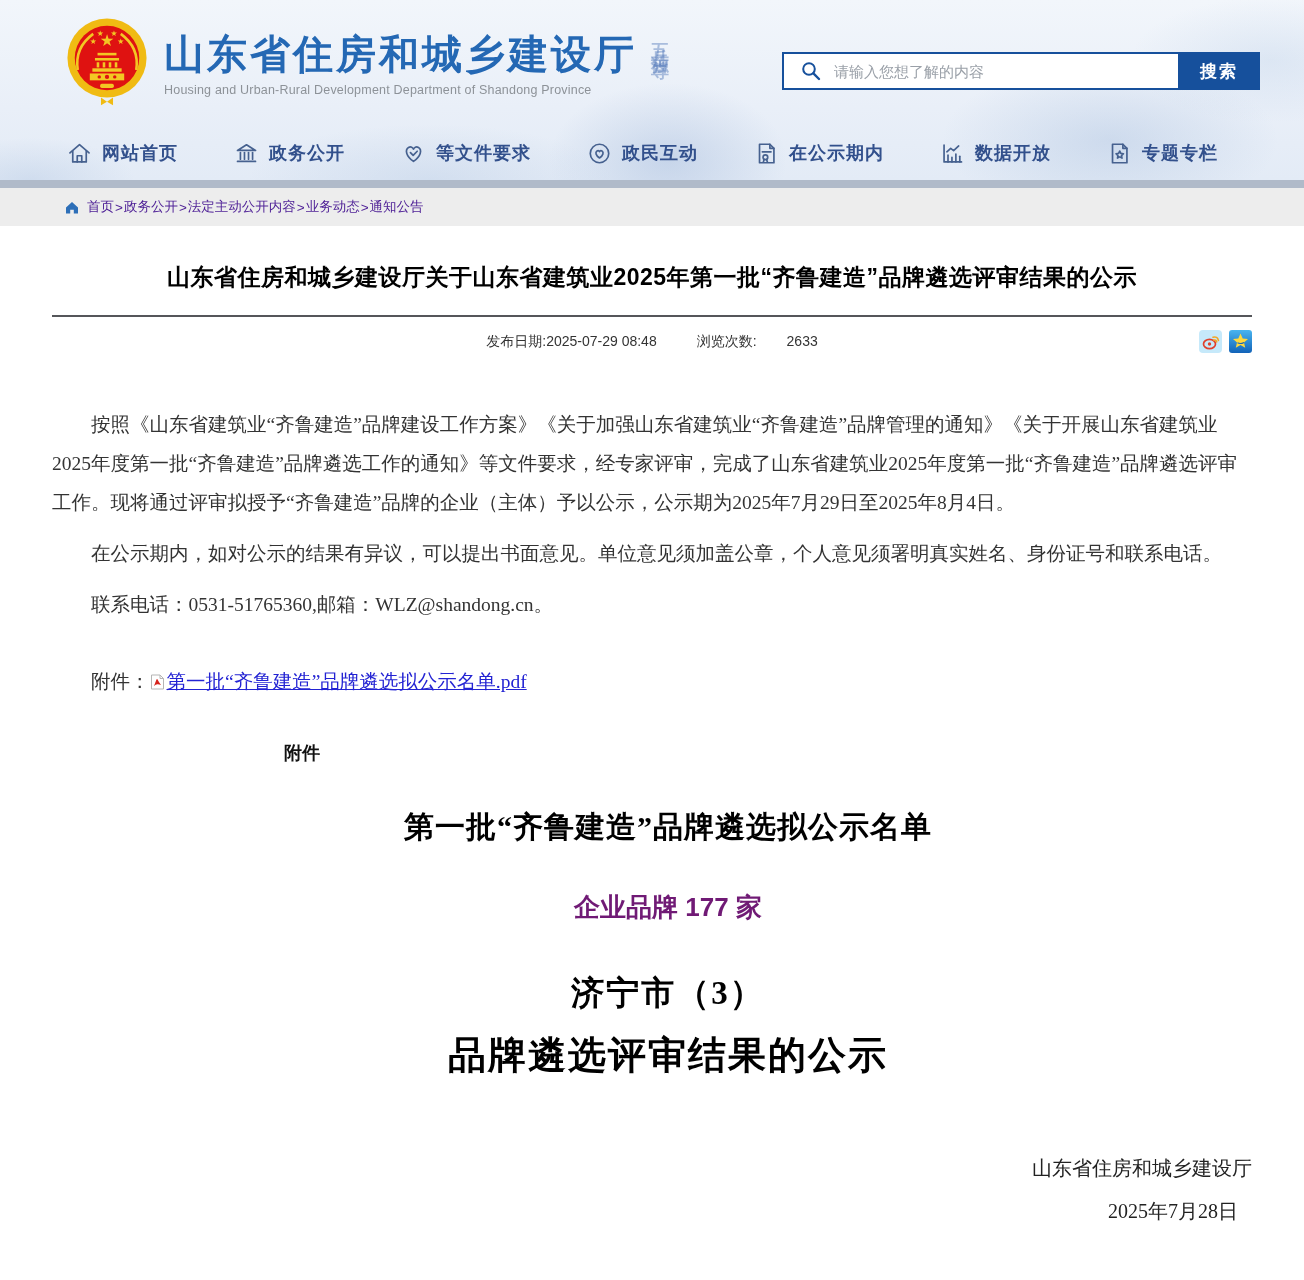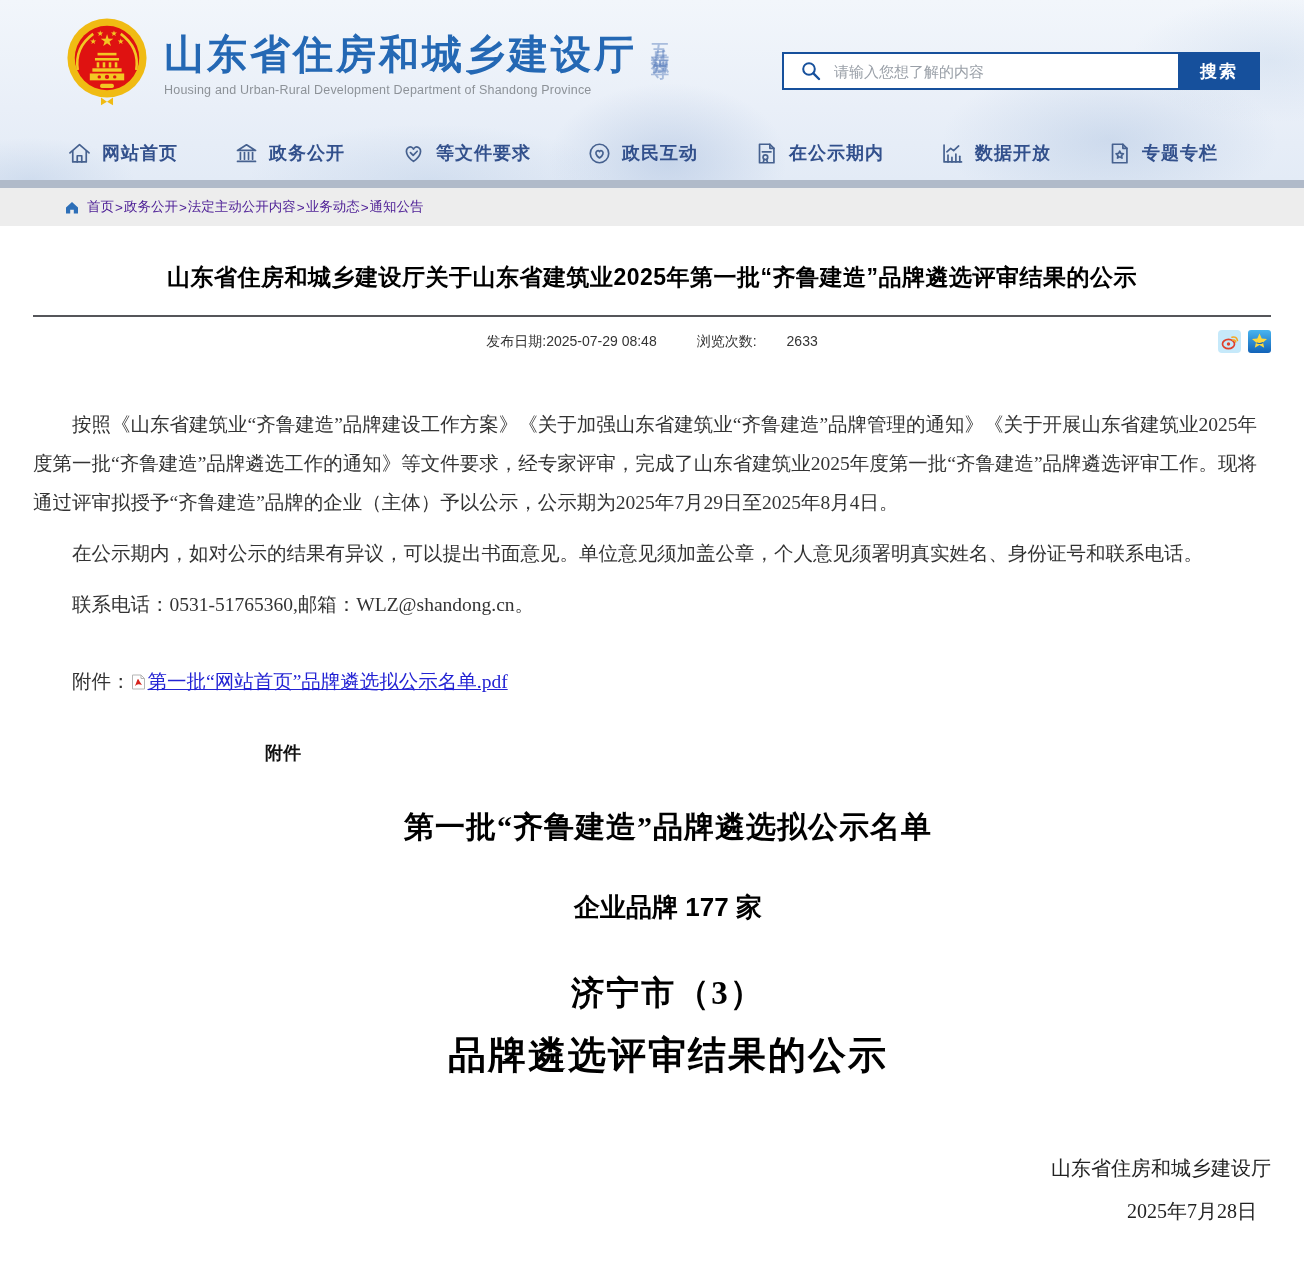--- a/index.html
+++ b/index.html
@@ -45,21 +45,21 @@
   .nav-item span { font-size:18px; font-weight:bold; color:#32508c; letter-spacing:1px; }
   .nav-ic { stroke:#46618f; fill:none; stroke-width:1.5; stroke-linecap:round; stroke-linejoin:round; }
 
   
   .breadcrumb { height:38px; background:#ededed; display:flex; align-items:center; padding-left:64px; font-size:13.5px; color:#4c1d95; }
   .breadcrumb svg { margin-right:7px; }
   .crumb { cursor:pointer; }
   .crumb-sep { margin:0 1px; }
 
   
-  .content { padding:0 33px; }
+  .content { padding:0 52px; }
   .article-title {
     margin-top:36px; text-align:center; font-size:23px; font-weight:bold; color:#000;
     padding-bottom:22px; border-bottom:2px solid #55565a; letter-spacing:.5px;
   }
   .article-meta { position:relative; margin-top:16px; display:flex; justify-content:center; align-items:center; gap:40px; font-size:14px; color:#333; }
   .meta-views { display:flex; gap:30px; }
   .share-icons { position:absolute; right:0; top:-3px; display:flex; gap:7px; }
   .share-icons svg { cursor:pointer; }
 
   .article-body {
@@ -70,21 +70,21 @@
 
   .attachment { margin-top:44px; font-family:"Liberation Serif", "DejaVu Serif", serif; font-size:19.5px; }
   .attachment-label { text-indent:2em; display:inline-block; }
   .attachment a { color:#2323d3; text-decoration:underline; cursor:pointer; }
   .attachment svg { vertical-align:-2px; margin-right:2px; }
 
   
   .doc { margin-top:46px; font-family:"Liberation Serif", "DejaVu Serif", serif; color:#000; padding-left:32px; }
   .doc-heading { font-family:"Liberation Sans", sans-serif; font-weight:bold; font-size:18px; margin-left:200px; color:#111; }
   .doc-title { text-align:center; font-size:30px; font-weight:bold; margin-top:42px; letter-spacing:1px; }
-  .doc-subtitle { text-align:center; font-family:"Liberation Sans", sans-serif; font-weight:bold; font-size:26px; margin-top:42px; color:#000000; }
+  .doc-subtitle { text-align:center; font-family:"Liberation Sans", sans-serif; font-weight:bold; font-size:26px; margin-top:42px; color:#701a75; }
   .doc-city { text-align:center; font-size:33px; font-weight:bold; margin-top:46px; letter-spacing:2px; }
   .doc-company { text-align:center; font-size:38px; font-weight:bold; margin-top:14px; letter-spacing:2px; }
   .doc-sign { margin-top:74px; text-align:right; font-size:20px; color:#222; }
   .doc-sign-date { margin-top:16px; text-align:right; font-size:20px; color:#222; padding-right:14px; }
 </style>
 </head>
 <body>
 
 <div class="top-area">
   <div class="header-row">
@@ -250,21 +250,21 @@
     <p>按照《山东省建筑业“齐鲁建造”品牌建设工作方案》《关于加强山东省建筑业“齐鲁建造”品牌管理的通知》《关于开展山东省建筑业2025年度第一批“齐鲁建造”品牌遴选工作的通知》等文件要求，经专家评审，完成了山东省建筑业2025年度第一批“齐鲁建造”品牌遴选评审工作。现将通过评审拟授予“齐鲁建造”品牌的企业（主体）予以公示，公示期为2025年7月29日至2025年8月4日。</p>
     <p>在公示期内，如对公示的结果有异议，可以提出书面意见。单位意见须加盖公章，个人意见须署明真实姓名、身份证号和联系电话。</p>
     <p>联系电话：0531-51765360,邮箱：WLZ@shandong.cn。</p>
   </div>
 
   <div class="attachment">
     <span class="attachment-label">附件：</span><a><svg width="15" height="16" viewBox="0 0 15 16">
           <path d="M1.5 1 H10 L13.5 4.5 V15 H1.5 Z" fill="#fff" stroke="#b5b5b5"></path>
           <path d="M10 1 V4.5 H13.5" fill="none" stroke="#b5b5b5"></path>
           <path d="M4 12 Q5.5 8 6.5 5.5 Q7 4.5 7.6 5.5 Q9 8.5 11 11 Q9 10.2 7.4 10.3 Q5.6 10.6 4 12 Z" fill="#d6221c"></path>
-        </svg><span>第一批“网站首页”品牌遴选拟公示名单.pdf</span></a>
+        </svg><span>第一批“齐鲁建造”品牌遴选拟公示名单.pdf</span></a>
   </div>
 
   <div class="doc">
     <div class="doc-heading">附件</div>
     <div class="doc-title">第一批“齐鲁建造”品牌遴选拟公示名单</div>
     <div class="doc-subtitle">企业品牌 177 家</div>
     <div class="doc-city">济宁市（3）</div>
     <div class="doc-company">品牌遴选评审结果的公示</div>
     <div class="doc-sign">山东省住房和城乡建设厅</div>
     <div class="doc-sign-date">2025年7月28日</div>

